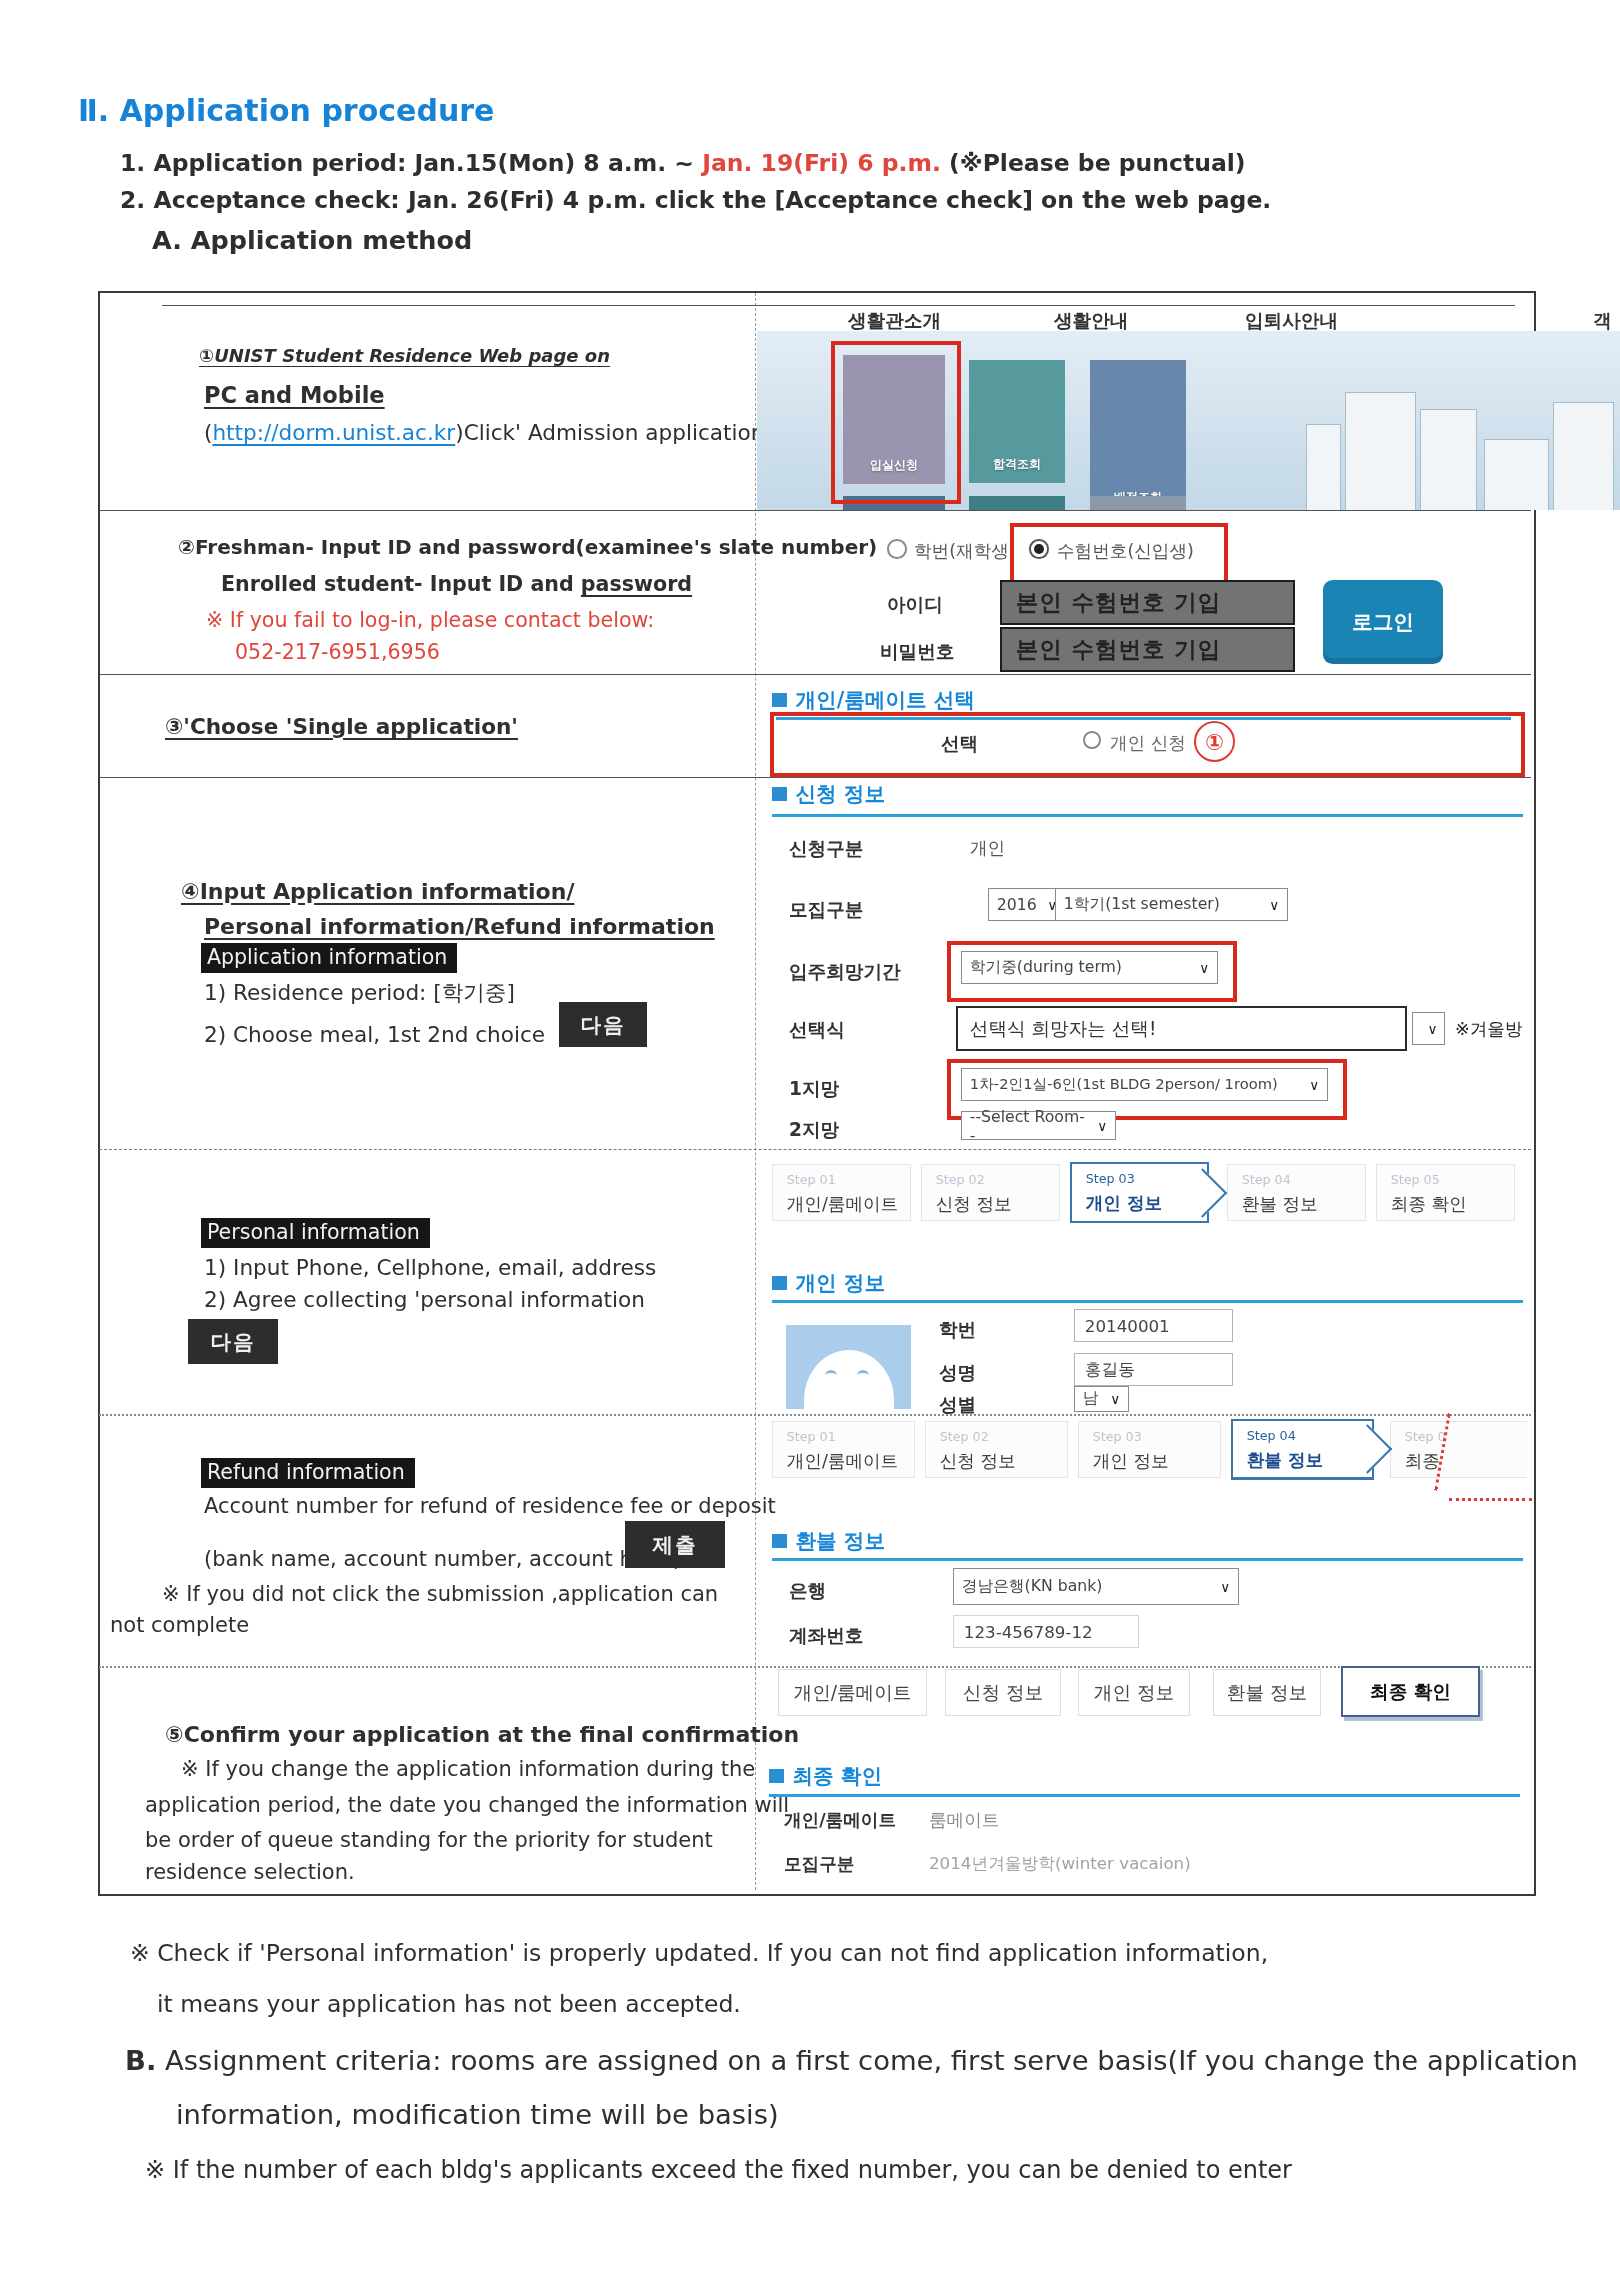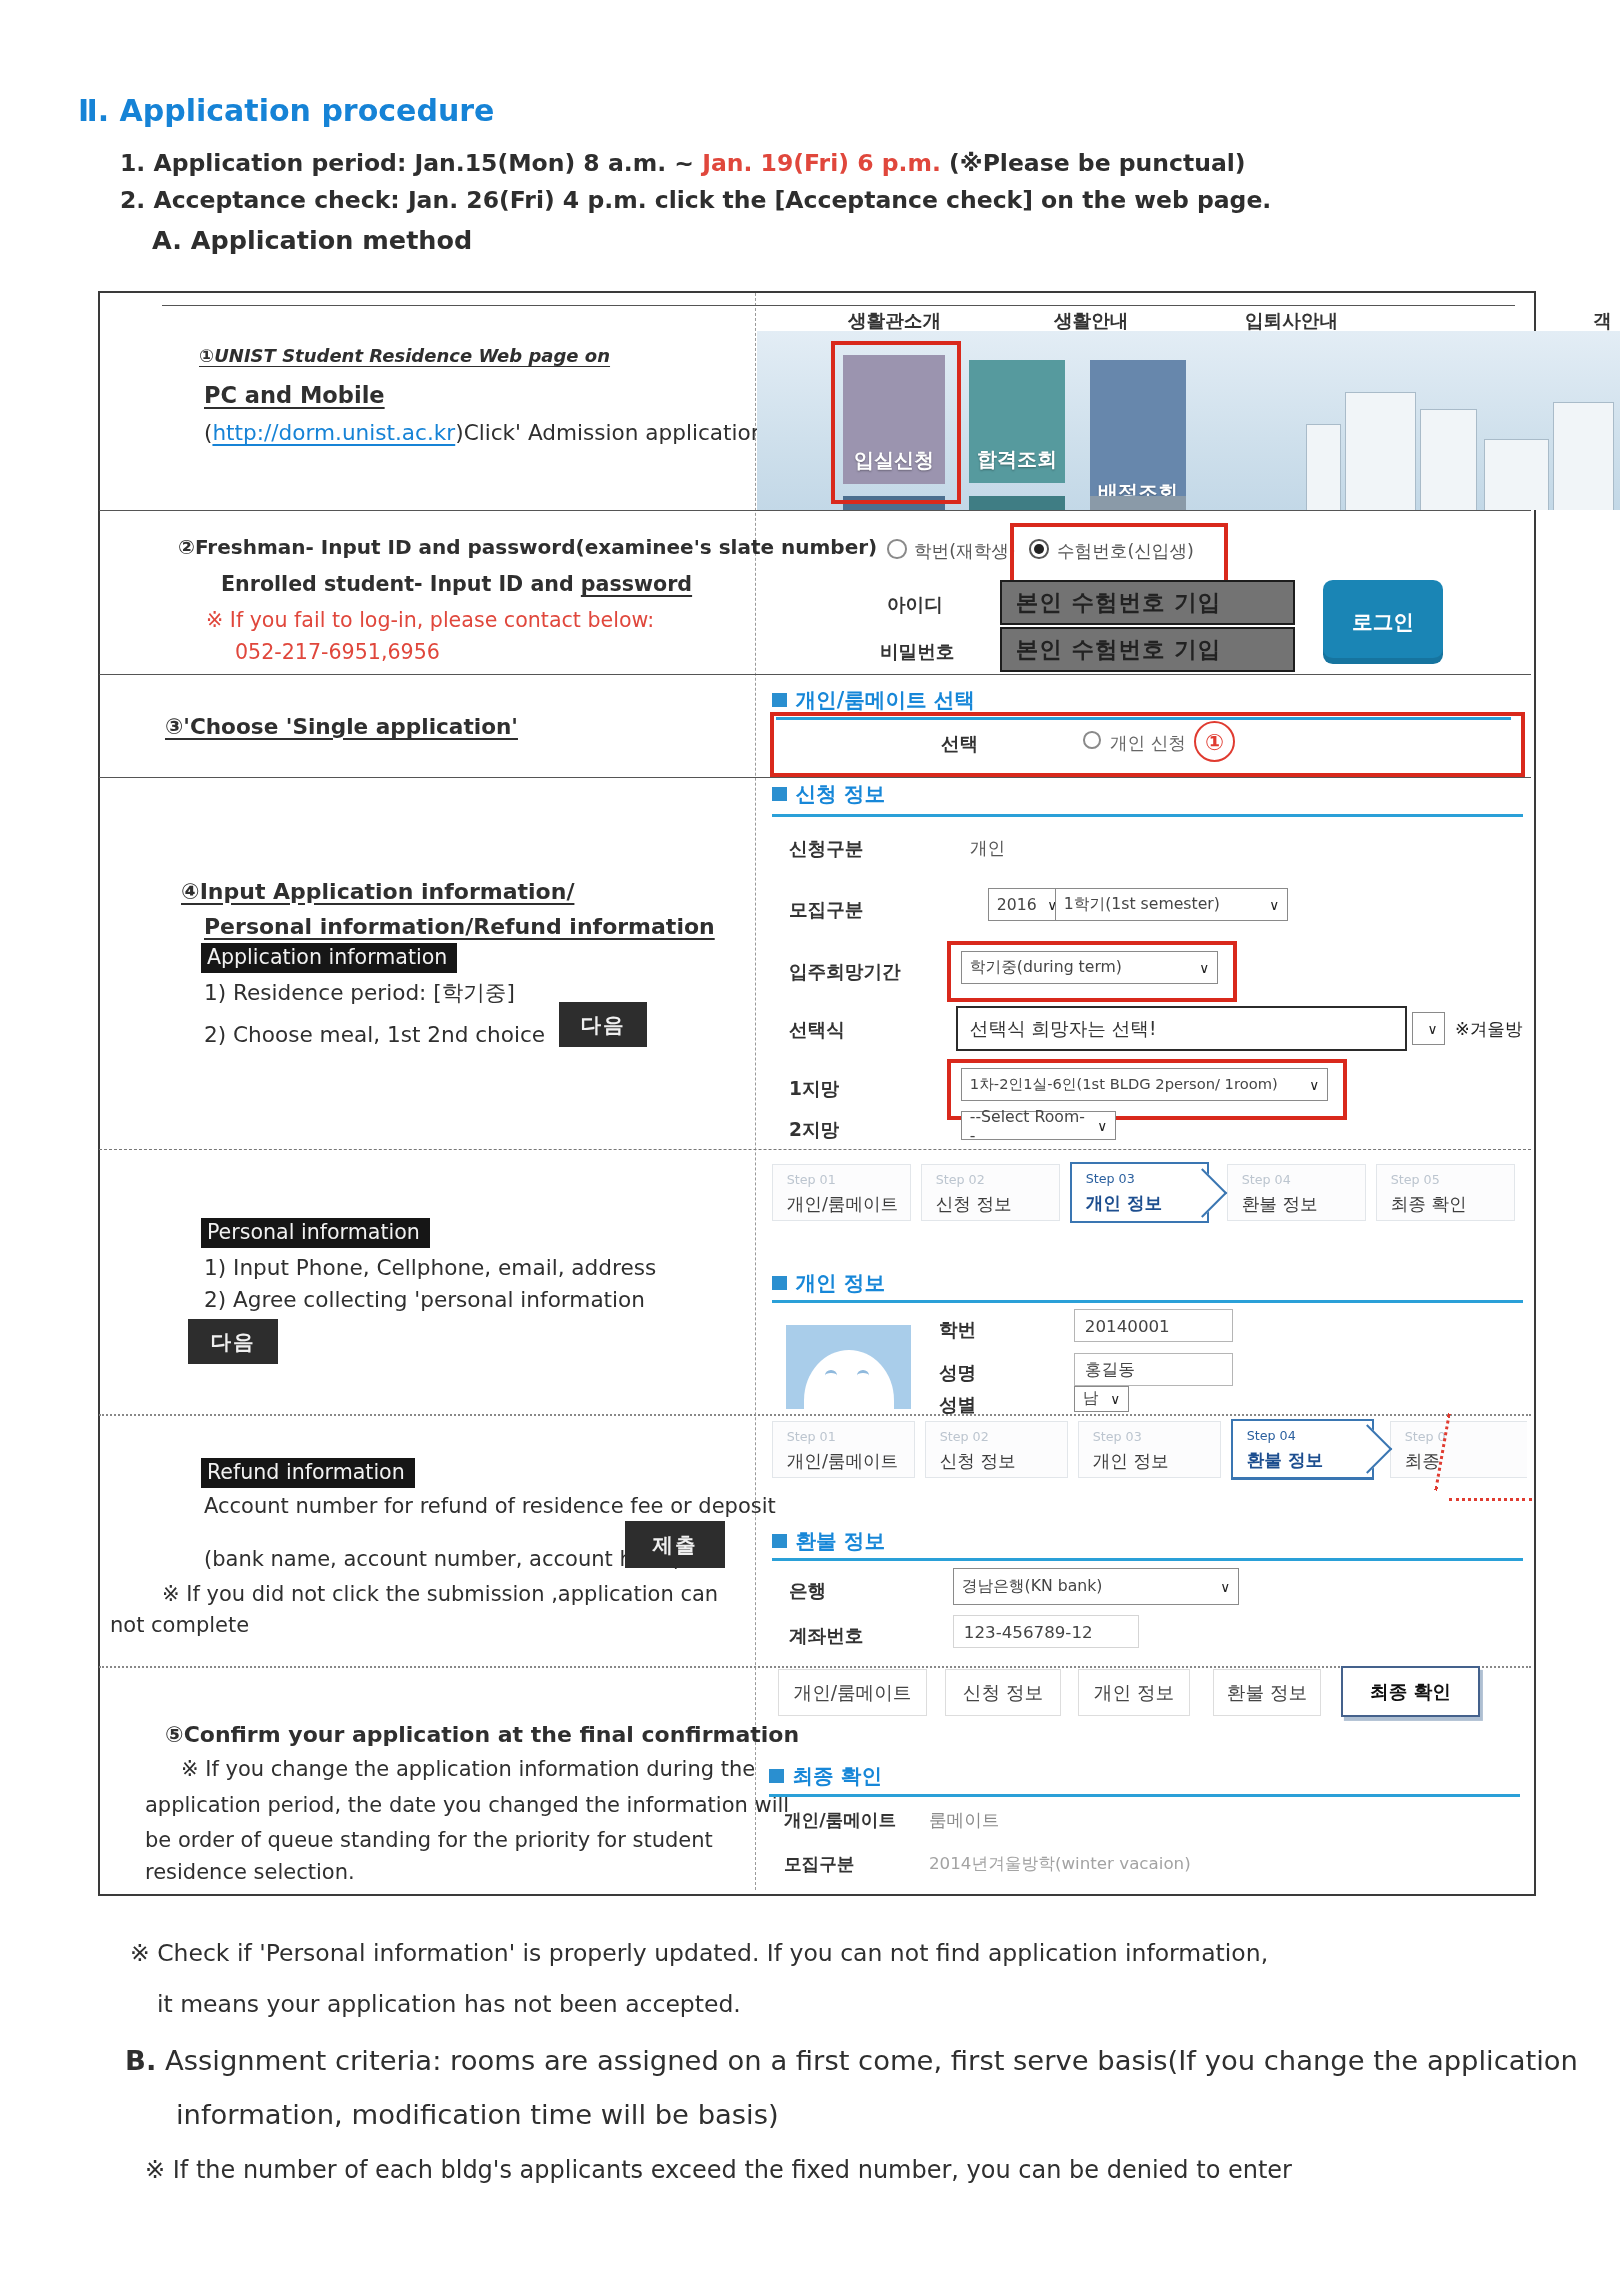--- a/index.html
+++ b/index.html
@@ -44,21 +44,21 @@
         transform:translateY(-50%) rotate(45deg);border-top:2px solid #3a76b2;border-right:2px solid #3a76b2;
         background:#fff;}
   
   .ftab{position:absolute;border:1px solid #ddd;background:#fff;display:flex;align-items:center;
         justify-content:center;font-size:18.6px;color:#444;box-sizing:border-box;white-space:nowrap;}
   .ftab.active{border:2px solid #44618c;font-weight:bold;color:#111;box-shadow:2.9px 3.9px 0 #aebfd2;}
   
   .banner{position:absolute;left:757px;top:331px;width:864px;height:179px;overflow:hidden;
           background:linear-gradient(180deg,#e3edf5 0%,#cfe0ec 60%,#c3d8e7 100%);}
   .tile{position:absolute;display:flex;flex-direction:column;align-items:center;justify-content:flex-end;
-        color:#fff;font-size:20px;font-weight:bold;padding-bottom:9.8px;box-sizing:border-box;text-shadow:0 1px 2px rgba(0,0,0,.35);font-family:Liberation Mono, monospace;}
+        color:#fff;font-size:12px;font-weight:bold;padding-bottom:9.8px;box-sizing:border-box;text-shadow:0 1px 2px rgba(0,0,0,.35);font-family:Liberation Mono, monospace;}
   .navitem{position:absolute;font-size:18.6px;font-weight:bold;color:#333;white-space:nowrap;}
   .bld{position:absolute;background:#f1f5f8;border:1px solid #a9bbc9;}
   
   .radio{width:19.6px;height:19.6px;border:2px solid #8a8a8a;border-radius:50%;background:#fff;
          display:inline-block;box-sizing:border-box;position:absolute;}
   .radio.on{border-color:#555;}
   .radio.on::after{content:"";position:absolute;left:2.9px;top:2.9px;width:9.8px;height:9.8px;border-radius:50%;background:#222;}
   .circ1{position:absolute;width:37px;height:37px;border:2.9px solid #e03b30;border-radius:50%;
          color:#e03b30;font-size:22.5px;font-weight:bold;display:flex;align-items:center;justify-content:center;}
   .login-btn{position:absolute;background:#1a85b5;border-radius:9.8px;color:#fff;font-size:20.6px;font-weight:bold;

